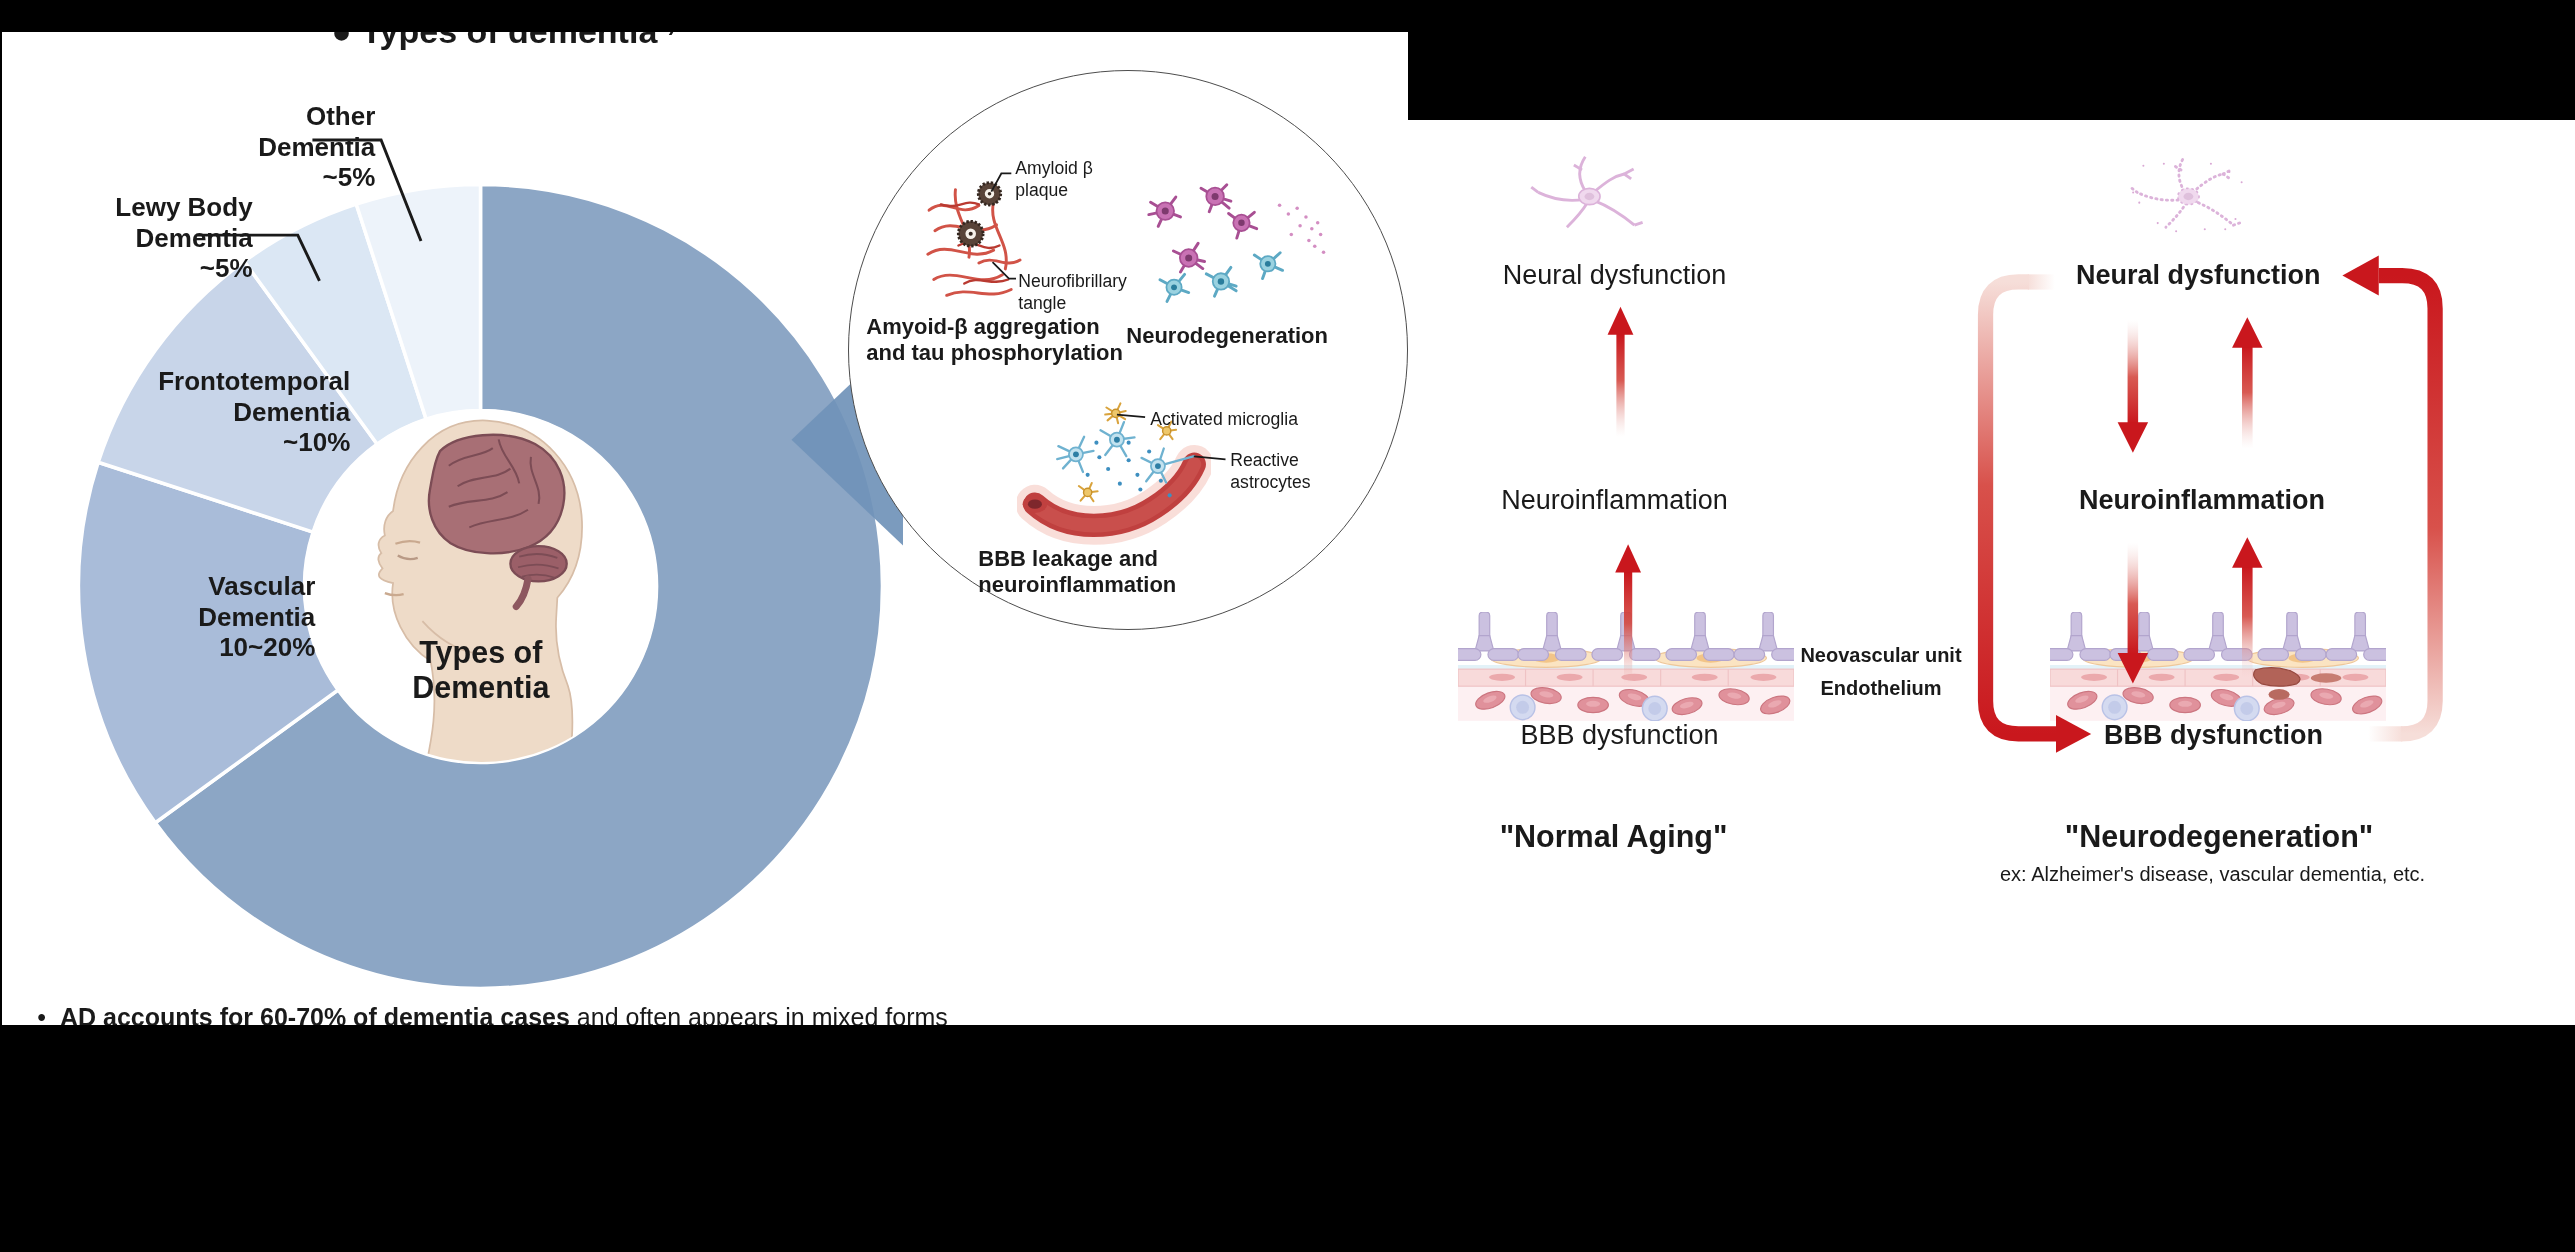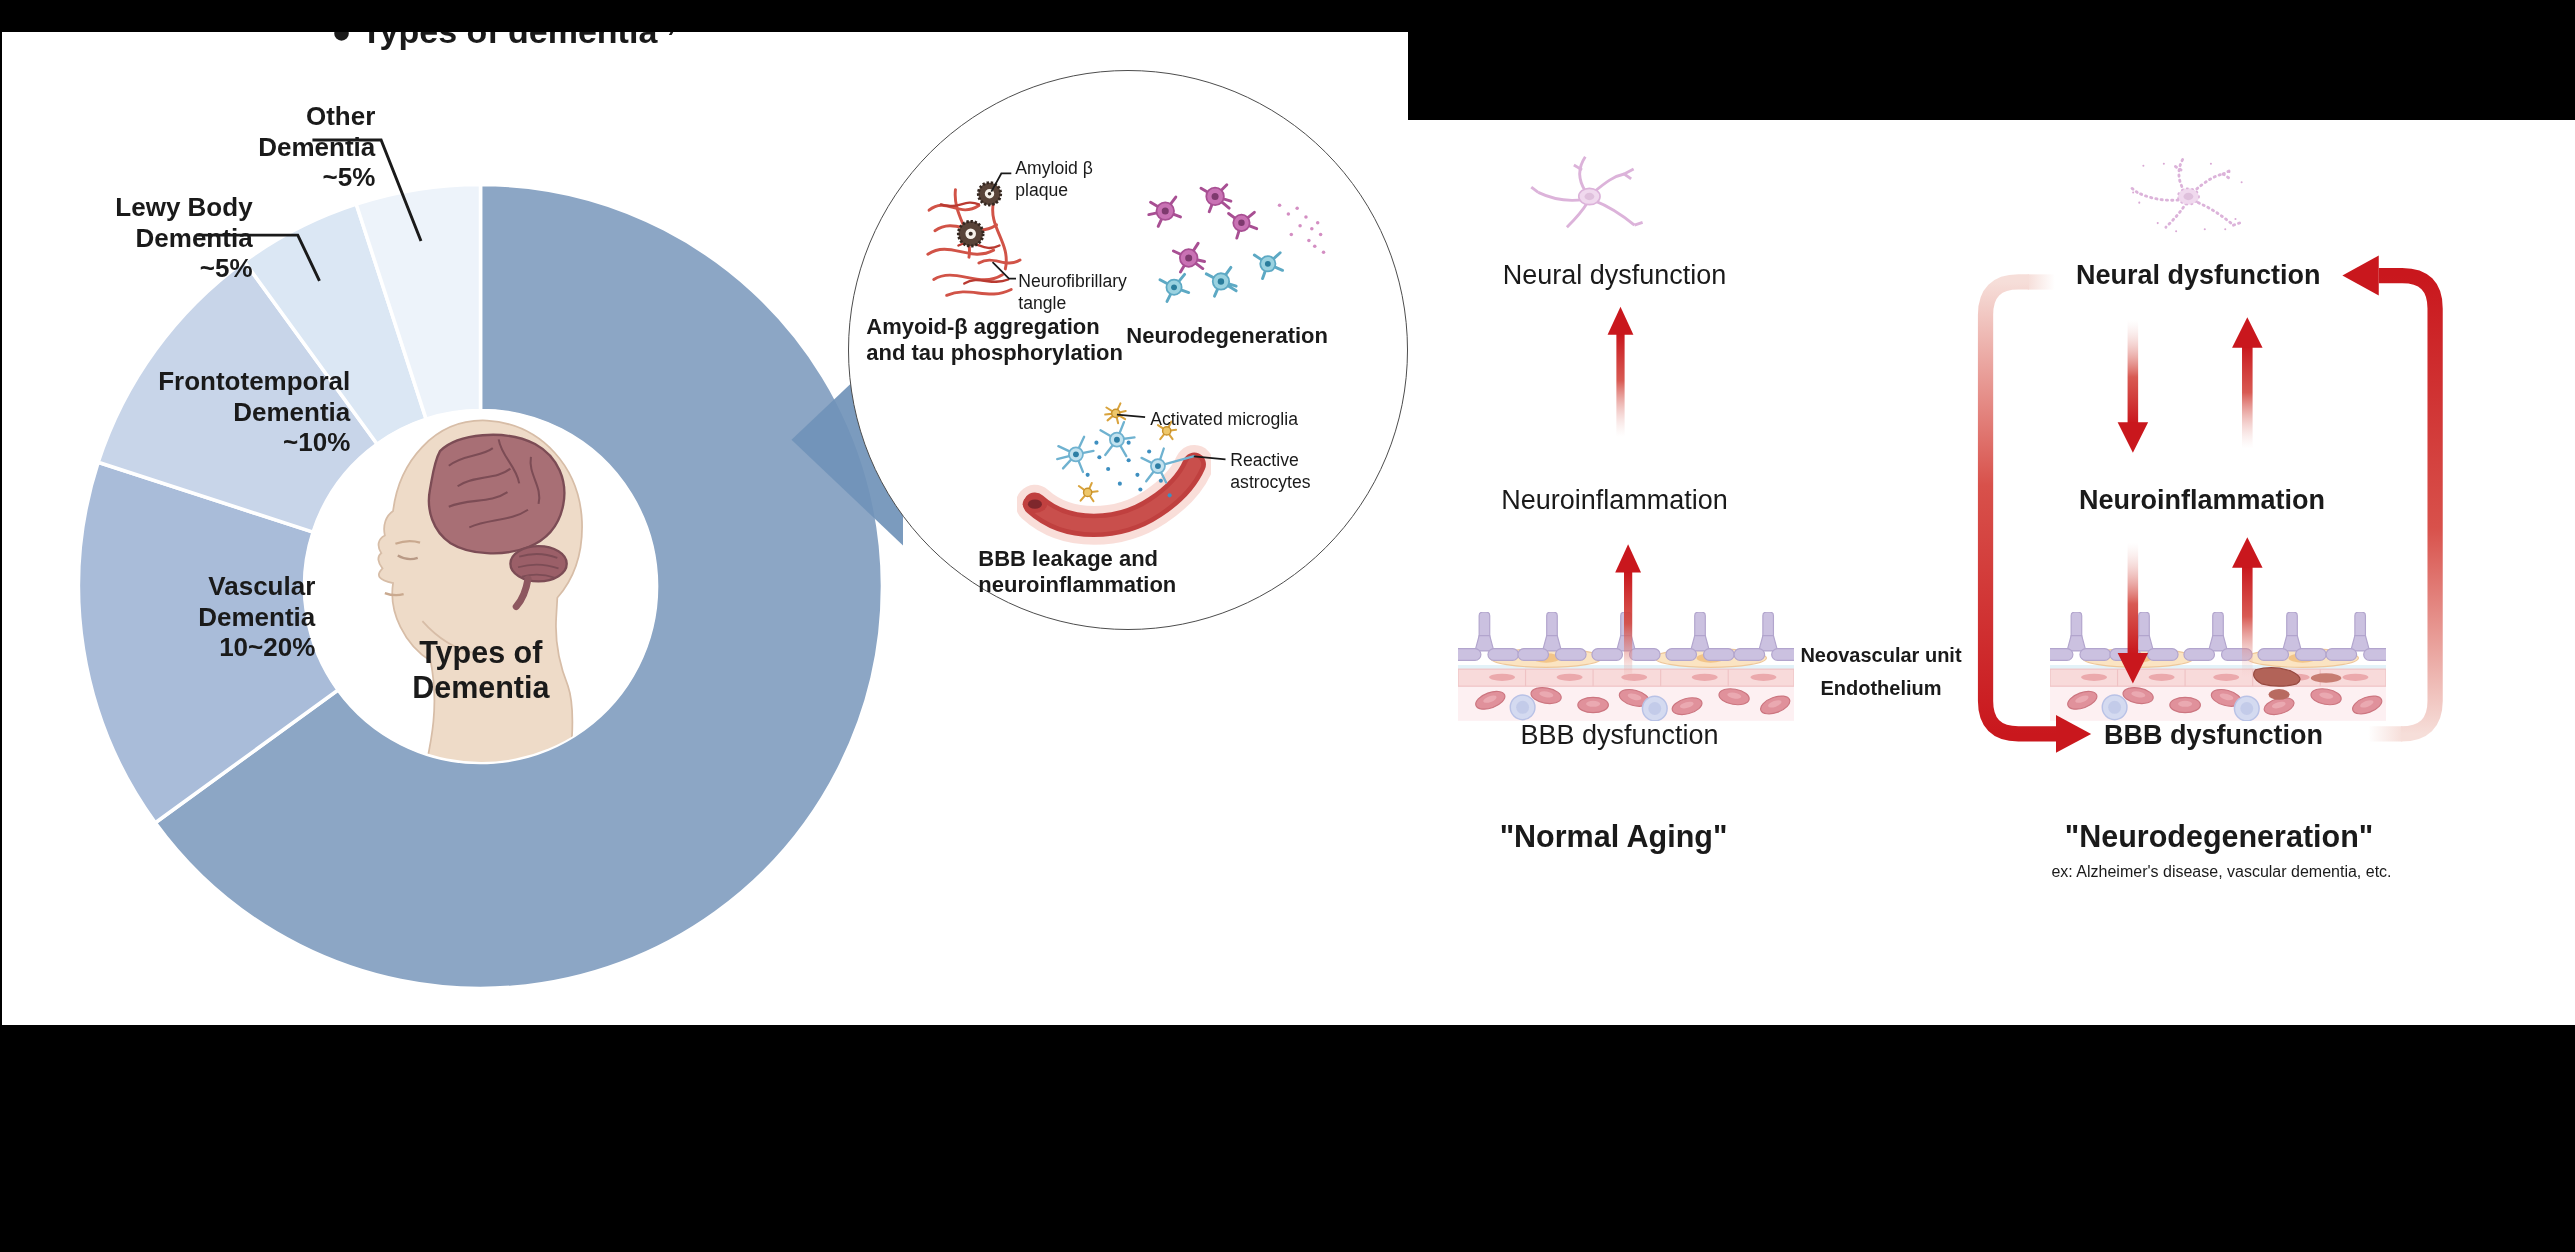--- a/index.html
+++ b/index.html
@@ -250,20 +250,23 @@
         <polyline points="331,346 504,346 541,424"></polyline>
       </g>
       <g stroke="#1a1a1a" fill="none" stroke-width="3">
         <polyline points="1686,272 1703,241 1720,241"></polyline>
         <polyline points="1688,392 1716,420 1728,420"></polyline>
         <polyline points="1948,656 1900,652"></polyline>
         <polyline points="2085,728 2031,723"></polyline>
       </g>
     </svg>
 
+    <div class="footnote" style="left:35px;top:971px">
+      <span>•</span><span>&nbsp;&nbsp;</span><span class="b">AD accounts for 60-70% of dementia cases</span><span> and often appears in mixed forms</span>
+    </div>
   </div>
 
   <div class="panel" id="panel-right">
 
     <div class="abs" id="neuron-left" style="left:120px;top:19.4px"><svg width="131" height="115" viewBox="0 0 320 210">
           <g stroke="#dcb3da" stroke-width="7" fill="none">
             <path d="M140 92 C120 60 125 30 140 8"></path>
             <path d="M132 40 L112 28"></path>
             <path d="M160 95 C190 70 210 55 235 50"></path>
             <path d="M235 50 L258 38"></path>
@@ -536,17 +539,17 @@
 
     <div class="t b ctr lines" style="left:385px;top:519px;width:176px;font-size:20px;line-height:33px">
       <span>Neovascular unit</span>
       <span>Endothelium</span>
     </div>
 
     <div class="t b ctr" style="left:668px;top:140px;width:235px;font-size:27px">Neural dysfunction</div>
     <div class="t b ctr" style="left:671px;top:365px;width:235px;font-size:27px">Neuroinflammation</div>
     <div class="t b ctr" style="left:688px;top:600px;width:235px;font-size:27px">BBB dysfunction</div>
     <div class="t b ctr" style="left:635px;top:699px;width:352px;font-size:30.5px">"Neurodegeneration"</div>
-    <div class="t ctr" style="left:608px;top:743px;width:411px;font-size:16px">ex: Alzheimer's disease, vascular dementia, etc.</div>
+    <div class="t ctr" style="left:592px;top:743px;width:411px;font-size:20px">ex: Alzheimer's disease, vascular dementia, etc.</div>
 
   </div>
 </div>
 
 
 </body></html>

